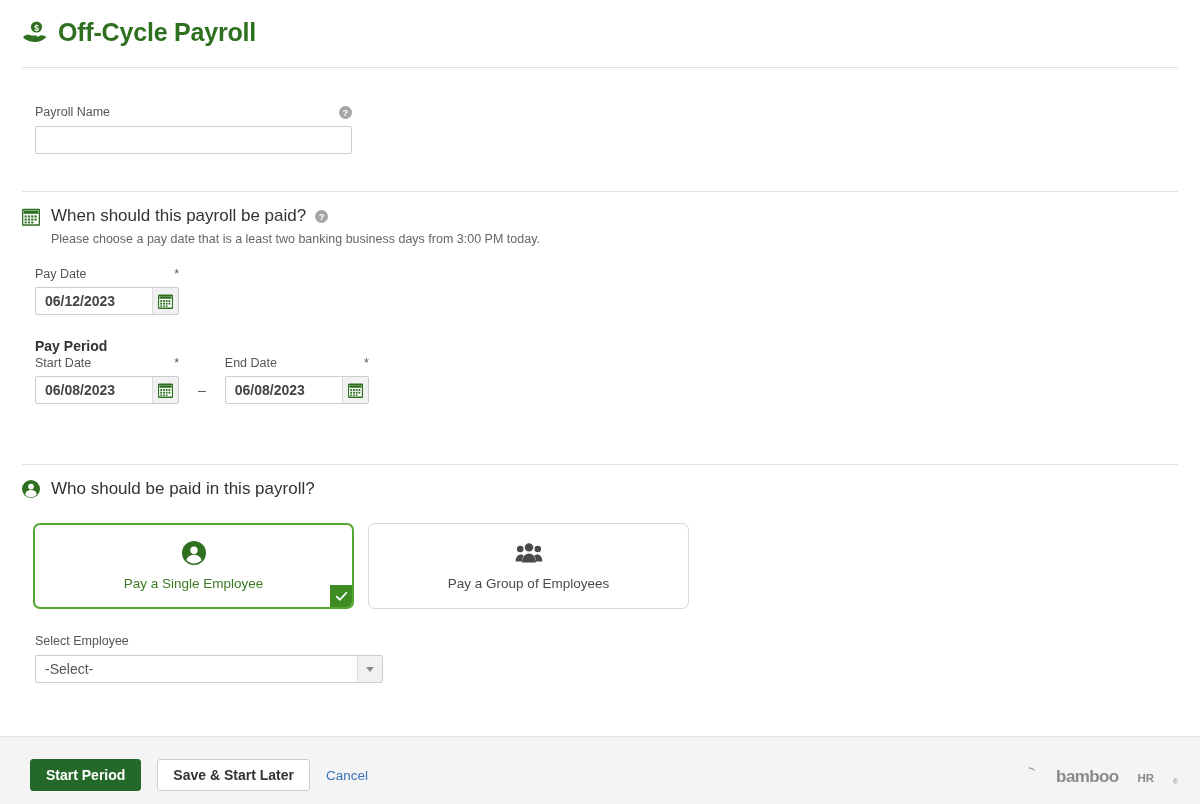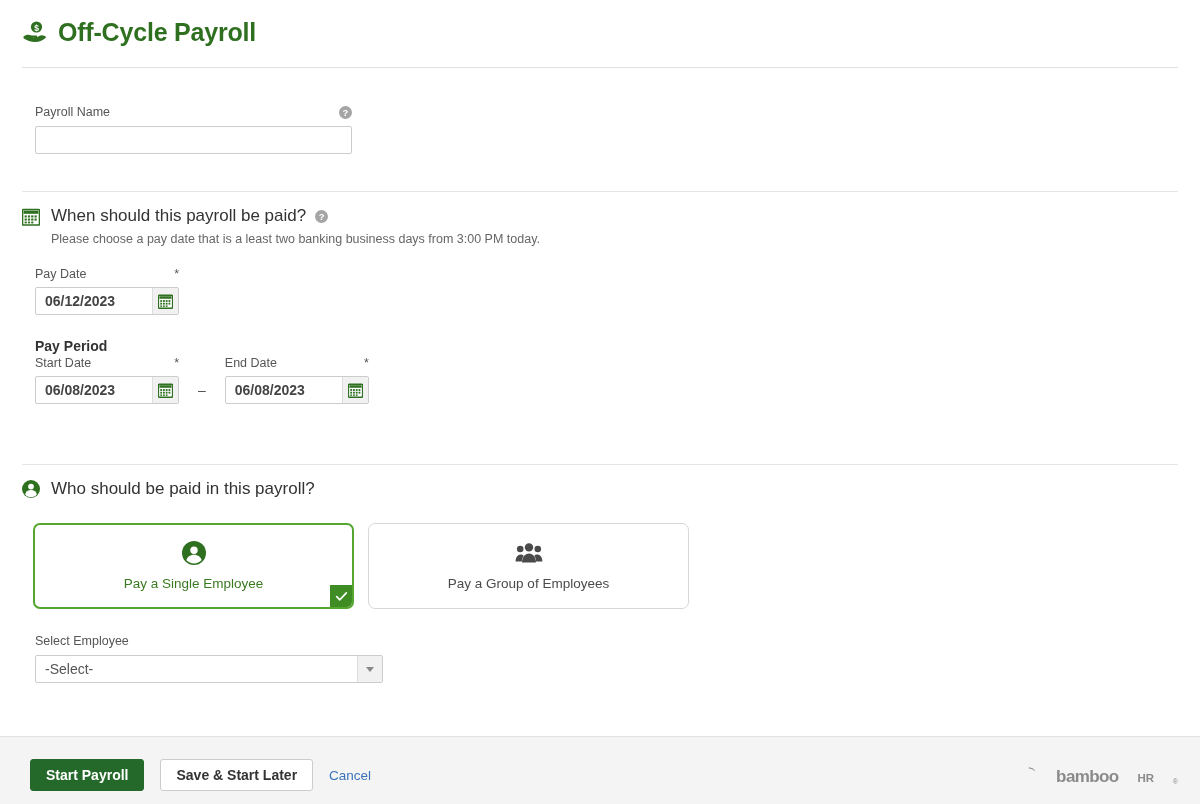--- a/index.html
+++ b/index.html
@@ -550,21 +550,21 @@
   <div class="select-wrap">
     <div class="select-box">-Select-</div>
     <span class="select-arrow-btn">
       <span class="caret-down"></span>
     </span>
   </div>
 </div>
 
 <div class="footer-bar">
   <div class="footer-left">
-    <button class="btn-primary">Start Payroll</button>
+    <button class="btn-primary">Start Period</button>
     <button class="btn-secondary">Save &amp; Start Later</button>
     <a class="link-cancel">Cancel</a>
   </div>
 </div>
 
 <div class="footer-logo">
   <span style="display:block;margin-bottom:6px;margin-right:-1px;">
     <svg width="10" height="10" viewBox="0 0 10 10">
       <path d="M0.8 1.2 C4.0 1.4 6.4 3.0 7.4 5.4 C6.0 3.8 3.6 2.6 0.8 2.4 Z" fill="#8a8a8a"></path>
     </svg>

